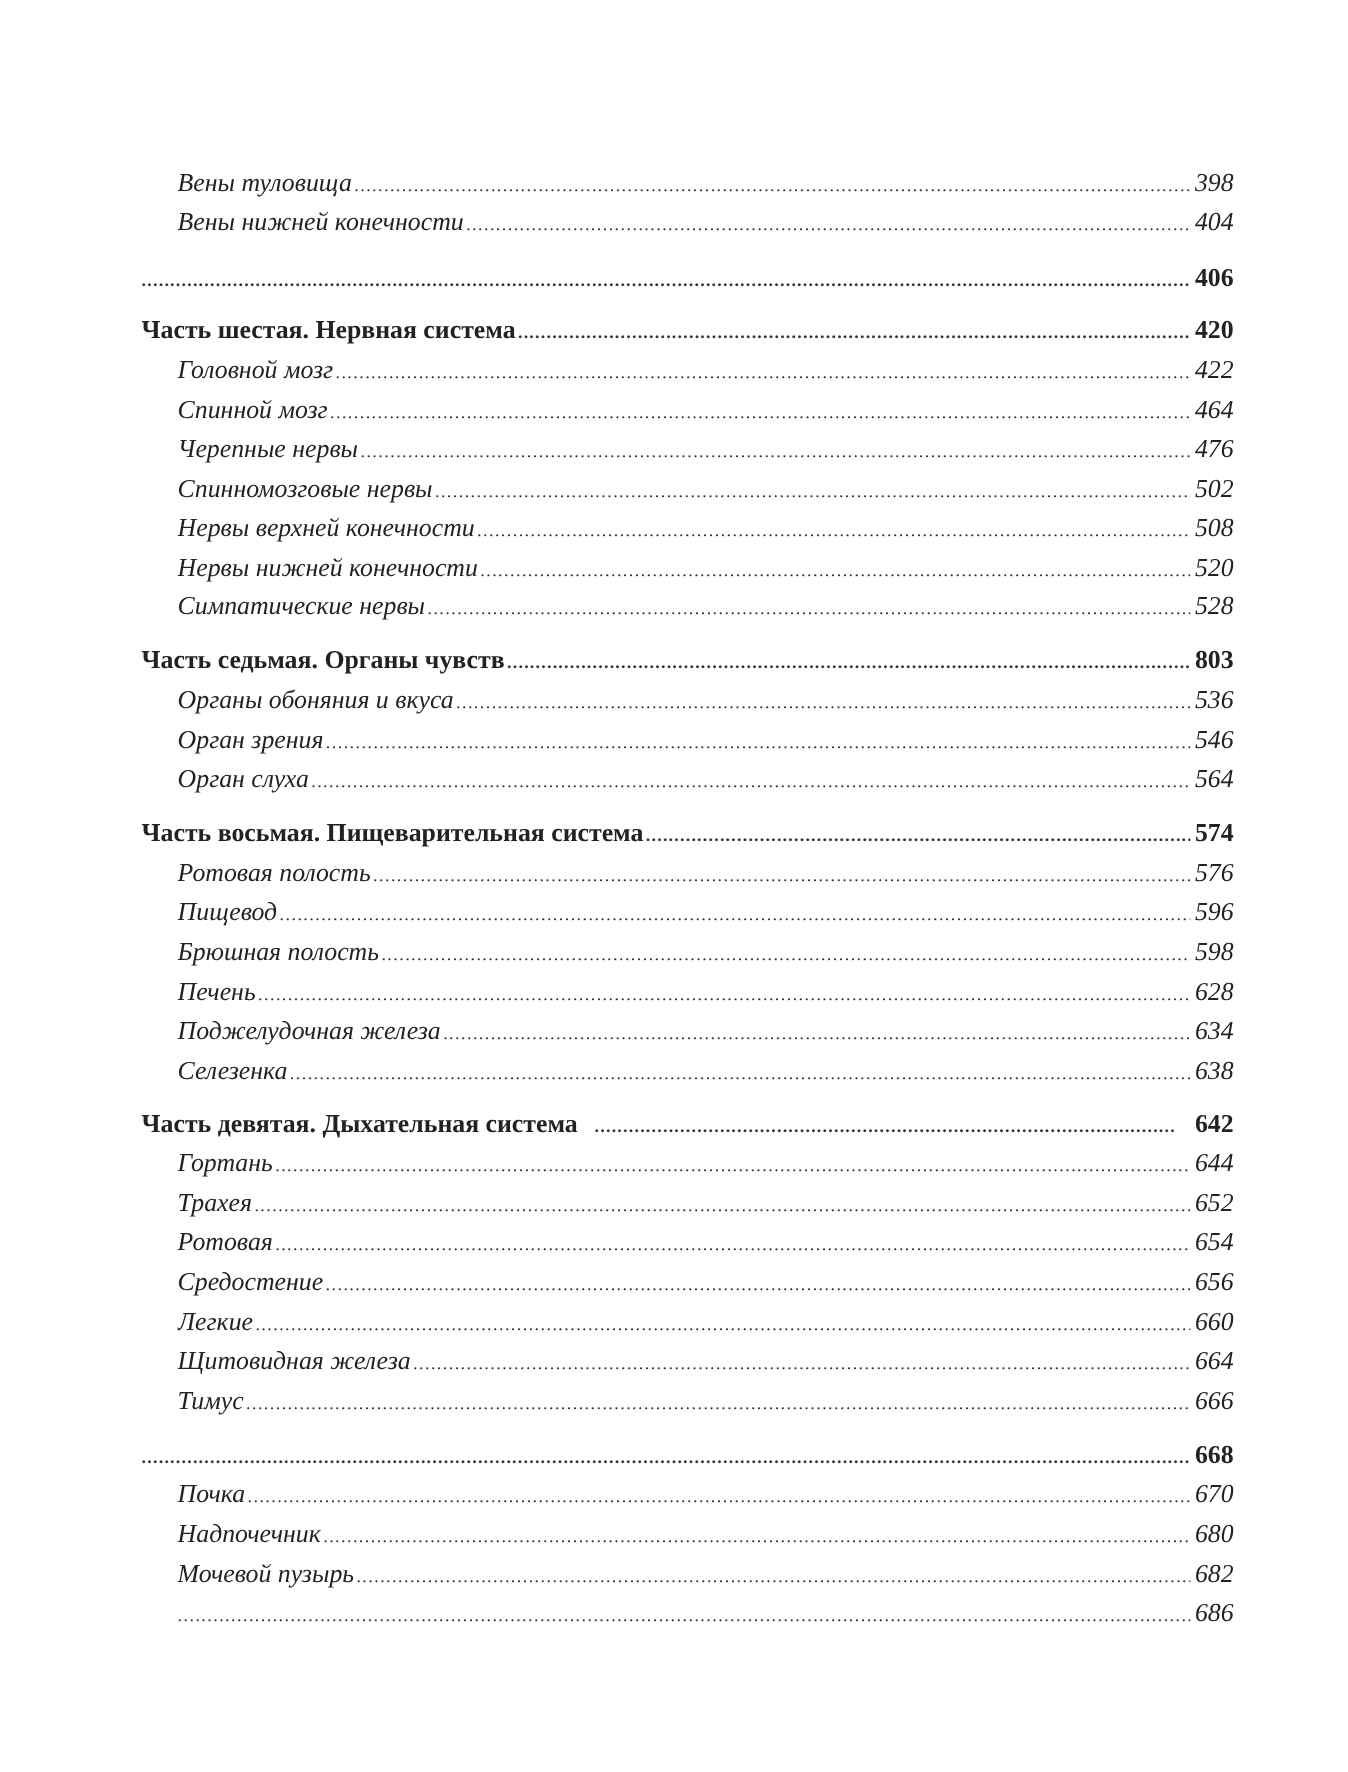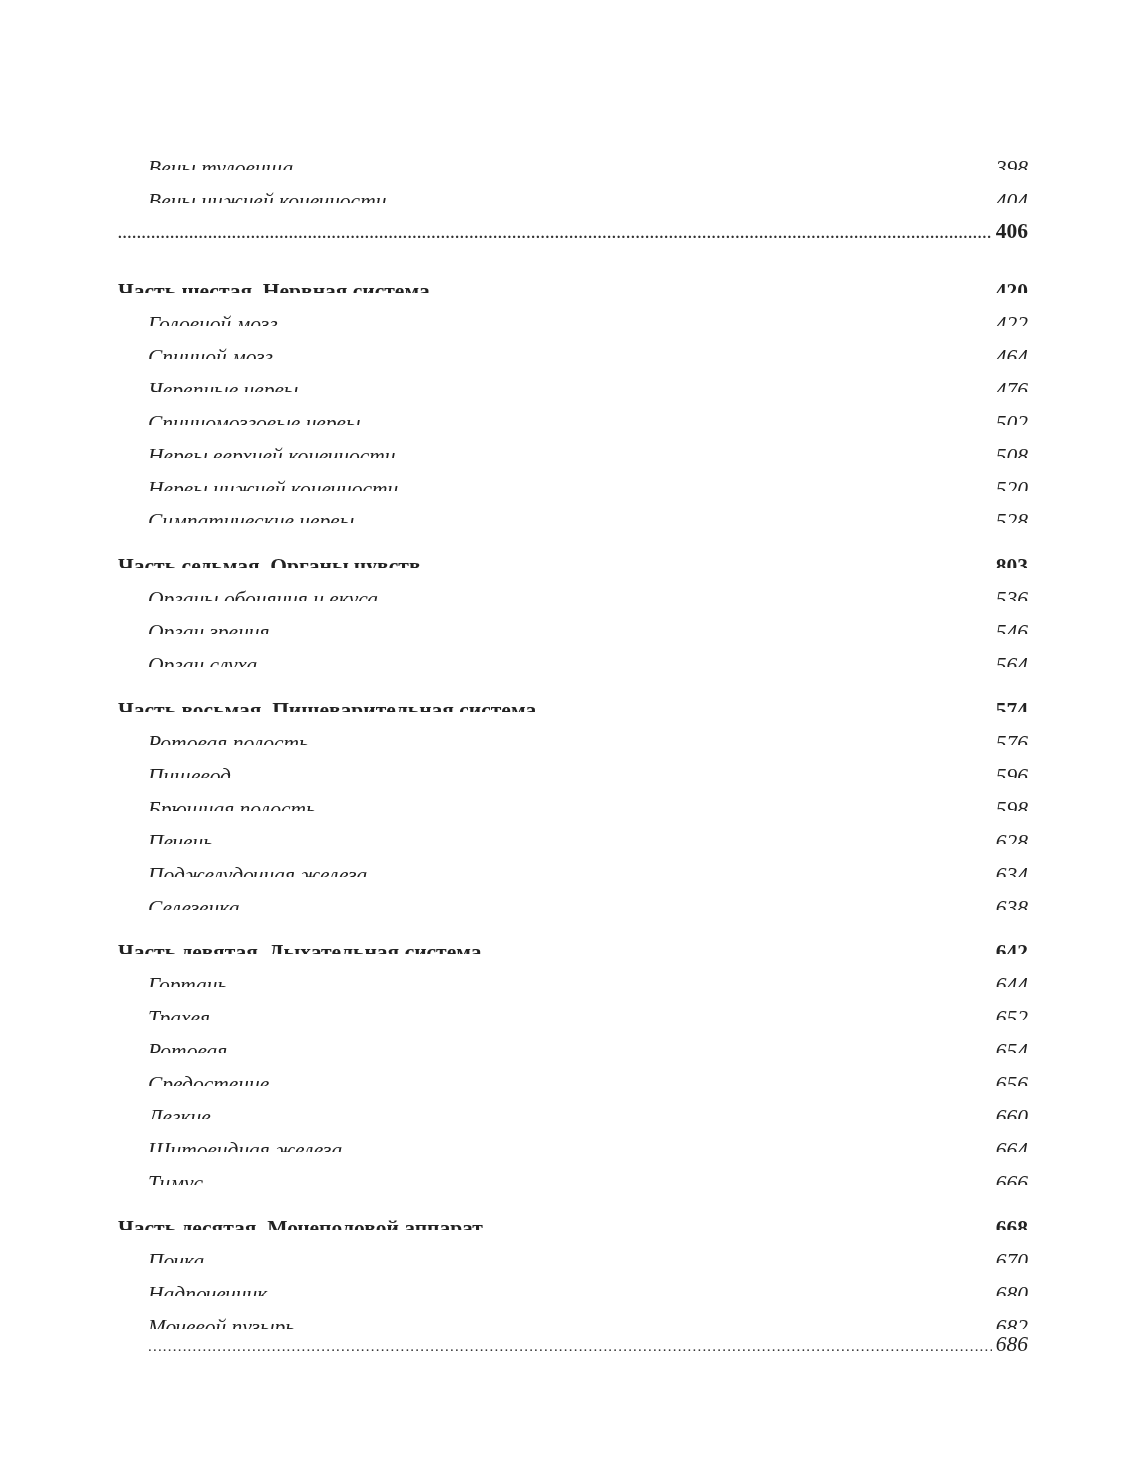--- a/index.html
+++ b/index.html
@@ -12,21 +12,21 @@
     display: flex;
     align-items: baseline;
     font-family: "Liberation Serif", "DejaVu Serif", serif;
     font-size: 21.5px;
     color: #222222;
     white-space: nowrap;
     overflow: hidden;
   }
   .row.part { left: 118px; font-weight: bold; font-size: 21.5px; }
   .row.section { left: 148px; font-style: italic; }
-  .row .title { flex: 0 0 auto; padding-right: 2px; margin-top: 16px; }
+  .row .title { flex: 0 0 auto; padding-right: 2px; }
   .row .leader {
     flex: 1 1 auto;
     overflow: hidden;
     letter-spacing: 1.2px;
     font-style: normal;
     font-weight: normal;
     font-size: 15px;
     color: #333333;
   }
   .row.part .leader { font-weight: bold; letter-spacing: 1px; }
@@ -35,21 +35,21 @@
 </style>
 </head>
 <body>
 
 <div class="toc" id="toc">
     <div class="row section" style="top: 140px;">
       <span class="title">Вены туловища</span>
       <span class="leader">................................................................................................................................................................................................................</span>
       <span class="page">398</span>
     </div>
-    <div class="row section" style="top: 173px; text-decoration: underline;">
+    <div class="row section" style="top: 173px;">
       <span class="title">Вены нижней конечности</span>
       <span class="leader">................................................................................................................................................................................................................</span>
       <span class="page">404</span>
     </div>
     <div class="row part" style="top: 219px;">
       <span class="leader">................................................................................................................................................................................................................</span>
       <span class="page">406</span>
     </div>
     <div class="row part" style="top: 263px;">
       <span class="title">Часть шестая. Нервная система</span>
@@ -180,21 +180,20 @@
       <span class="title">Щитовидная железа</span>
       <span class="leader">................................................................................................................................................................................................................</span>
       <span class="page">664</span>
     </div>
     <div class="row section" style="top: 1155px;">
       <span class="title">Тимус</span>
       <span class="leader">................................................................................................................................................................................................................</span>
       <span class="page">666</span>
     </div>
     <div class="row part" style="top: 1200px;">
-      <span class="title">Часть десятая. Мочеполовой аппарат</span>
       <span class="leader">................................................................................................................................................................................................................</span>
       <span class="page">668</span>
     </div>
     <div class="row section" style="top: 1233px;">
       <span class="title">Почка</span>
       <span class="leader">................................................................................................................................................................................................................</span>
       <span class="page">670</span>
     </div>
     <div class="row section" style="top: 1266px;">
       <span class="title">Надпочечник</span>

